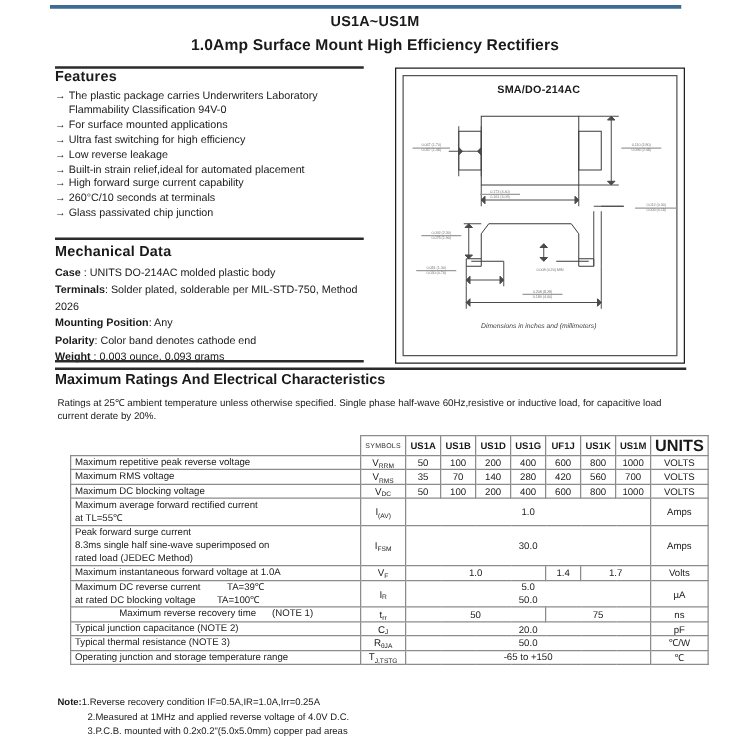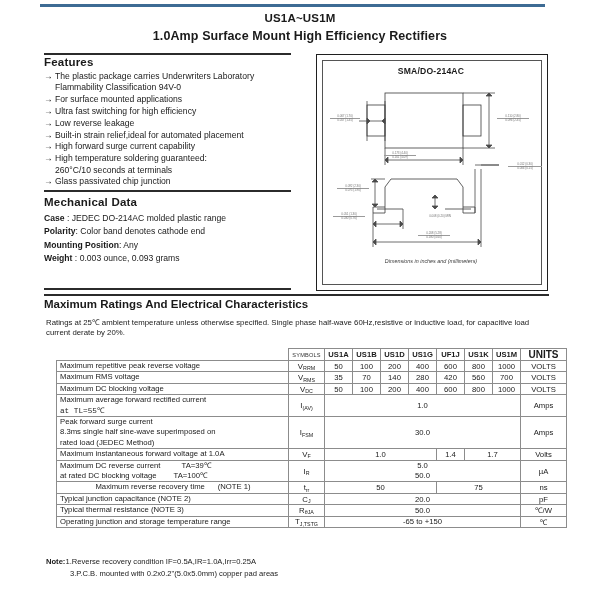--- a/index.html
+++ b/index.html
@@ -59,21 +59,21 @@
   
   table.spec{position:absolute;left:56px;top:348px;border-collapse:collapse;
     width:490px;table-layout:fixed;}
   table.spec td,table.spec th{
     border:.7px solid #8c8c8c;font-size:7.7px;font-weight:normal;
     padding:0 2px;color:#1a1a1a;vertical-align:middle;}
   table.spec .desc{text-align:left;padding-left:3px;line-height:10.4px;}
   table.spec .ctr{text-align:center;}
   table.spec .hdr{text-align:center;font-weight:bold;font-size:7.6px;}
   table.spec .hdr.sym{font-size:5.6px;letter-spacing:.2px;font-weight:normal;color:#333;}
-  table.spec .hdr.units{font-size:10px;margin-left:32px;}
+  table.spec .hdr.units{font-size:13px;margin-left:32px;}
   table.spec .symcell{text-align:center;font-size:7.8px;}
   .sub{font-size:5.3px;vertical-align:baseline;position:relative;top:1.4px;letter-spacing:0;}
   .twoline{line-height:10.4px;margin-left:11px;}
 
   
   .hdrblank{border-left:none !important;border-top:none !important;border-bottom:none !important;}
 
   
   #notes{position:absolute;left:46px;top:556px;width:500px;font-size:7.6px;line-height:11.6px;}
   #notes .nrow{display:block;}
@@ -93,32 +93,33 @@
   <div class="rule-feat"></div>
   <div id="features-block">
     <div class="sec-head">Features</div>
     <ul class="feat">
         <li><span class="bullet">→</span><span>The plastic package carries Underwriters Laboratory</span><span class="l2">Flammability Classification 94V-0</span></li>
         <li><span class="bullet">→</span><span>For surface mounted applications</span></li>
         <li><span class="bullet">→</span><span>Ultra fast switching for high efficiency</span></li>
         <li><span class="bullet">→</span><span>Low reverse leakage</span></li>
         <li><span class="bullet">→</span><span>Built-in strain relief,ideal for automated placement</span></li>
         <li><span class="bullet">→</span><span>High forward surge current capability</span></li>
-        <li><span class="bullet">→</span><span>High temperature soldering guaranteed:</span><span class="l2">260°C/10 seconds at terminals</span></li>
+        <li><span class="bullet">→</span><span class="l2">260°C/10 seconds at terminals</span></li>
         <li><span class="bullet">→</span><span>Glass passivated chip junction</span></li>
       </ul>
   </div>
   <div class="rule-feat2"></div>
 
   <div id="mech-block">
     <div class="sec-head">Mechanical  Data</div>
     <div id="mech-rows" style="margin-top:4px;">
-        <div class="mech-line"><b>Case</b><span> : </span><span>JEDEC DO-214AC molded plastic range</span></div>
+        <div class="mech-line"><b>Case</b><span> : </span><span>UNITS DO-214AC molded plastic body</span></div>
+        <div class="mech-line"><b>Terminals</b><span>: </span><span>Solder plated, solderable per MIL-STD-750, Method 2026</span></div>
+        <div class="mech-line"><b>Mounting Position</b><span>: </span><span>Any</span></div>
         <div class="mech-line"><b>Polarity</b><span>: </span><span>Color band denotes cathode end</span></div>
-        <div class="mech-line"><b>Mounting Position</b><span>: </span><span>Any</span></div>
         <div class="mech-line"><b>Weight</b><span> : </span><span>0.003 ounce, 0.093 grams</span></div>
       </div>
   </div>
   <div class="rule-mech2"></div>
 
   <div class="draw-panel"></div>
   <div class="draw-inner">
     <svg width="218" height="223" viewBox="0 0 218 223">
       <g stroke="#4a4a4a" fill="none" stroke-width="0.8">
 
@@ -293,21 +294,21 @@
           <td class="ctr" colspan="1">200</td>
           <td class="ctr" colspan="1">400</td>
           <td class="ctr" colspan="1">600</td>
           <td class="ctr" colspan="1">800</td>
           <td class="ctr" colspan="1">1000</td>
           <td class="ctr">VOLTS</td>
         </tr>
         <tr>
           <td class="desc twoline">
             <div style="white-space: pre;">Maximum average forward rectified current</div>
-            <div style="white-space: pre; font-family: Liberation Mono, monospace;">at TL=55℃</div>
+            <div style="white-space: pre;">at TL=55℃</div>
           </td>
           <td class="symcell"><span>I</span><span class="sub">(AV)</span></td>
           <td class="ctr" colspan="7">1.0</td>
           <td class="ctr">Amps</td>
         </tr>
         <tr>
           <td class="desc twoline">
             <div style="white-space: pre;">Peak forward surge current</div>
             <div style="white-space: pre;">8.3ms single half sine-wave superimposed on</div>
             <div style="white-space: pre;">rated load (JEDEC Method)</div>
@@ -369,16 +370,17 @@
           </td>
           <td class="symcell"><span>T</span><span class="sub">J,TSTG</span></td>
           <td class="ctr" colspan="7">-65 to +150</td>
           <td class="ctr">℃</td>
         </tr>
       </tbody>
   </table>
 
   <div id="notes">
       <div class="nrow"><span class="nlabel">Note:</span><span>1.Reverse recovery condition IF=0.5A,IR=1.0A,Irr=0.25A</span></div>
+      <div class="nrow indent">2.Measured at 1MHz and applied reverse voltage of 4.0V D.C.</div>
       <div class="nrow indent">3.P.C.B. mounted with 0.2x0.2"(5.0x5.0mm) copper pad areas</div>
     </div>
 
 </div>
 
 </body></html>

